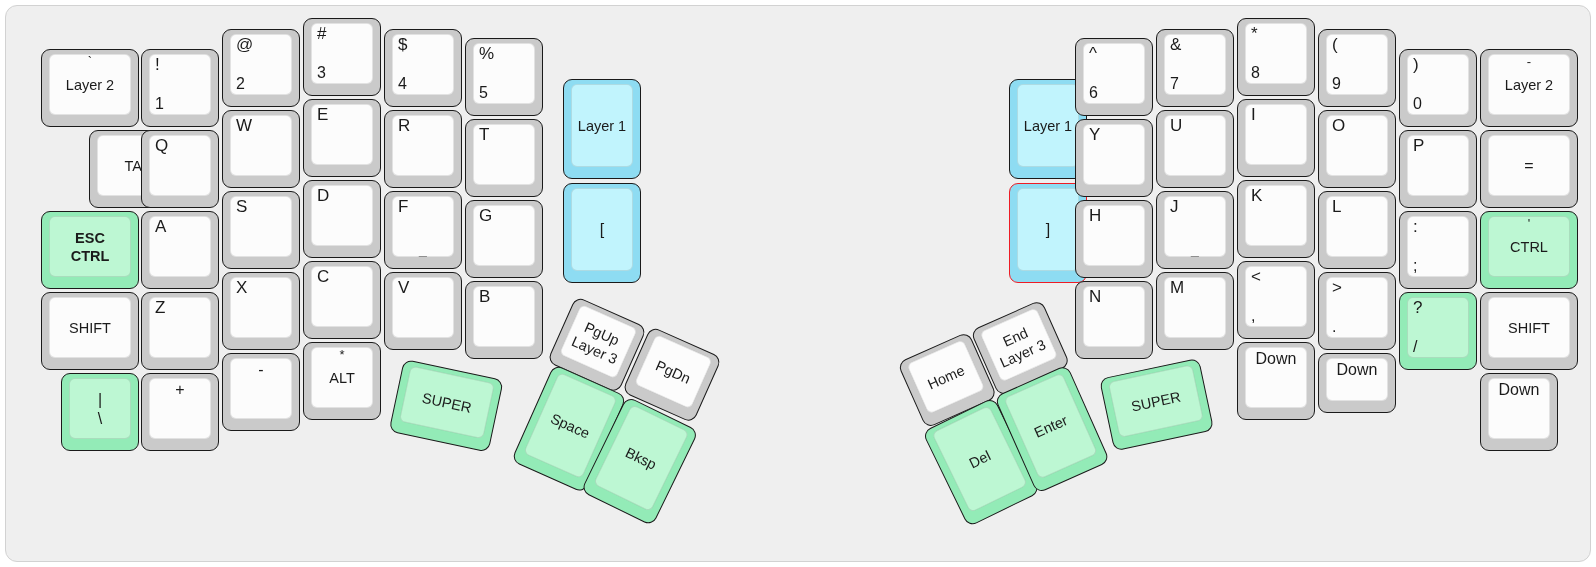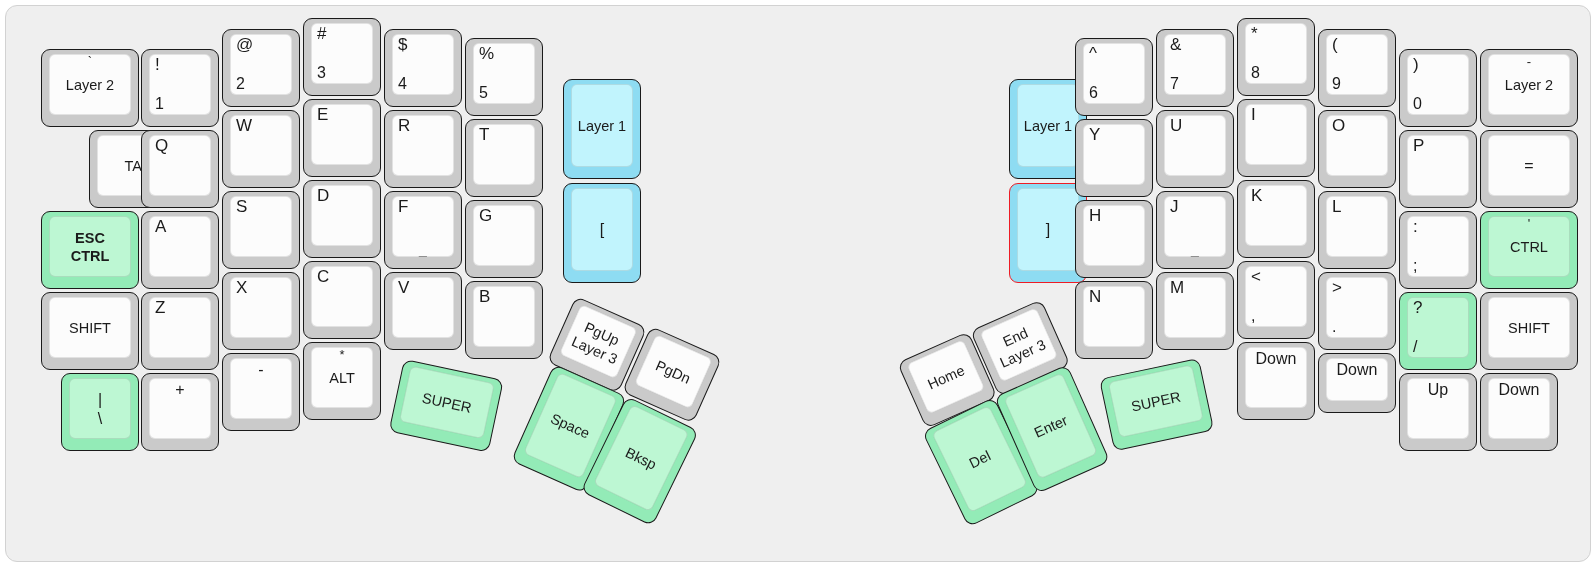--- a/index.html
+++ b/index.html
@@ -373,25 +373,20 @@
           <div class="leg-tl">:</div>
           <div class="leg-bl">;</div>
         </div>
       </div>
       <div class="key green" style="left: 1393px; top: 286px; width: 78px; height: 78px;">
         <div class="cap">
           <div class="leg-tl">?</div>
           <div class="leg-bl">/</div>
         </div>
       </div>
-      <div class="key gray" style="left: 1393px; top: 367px; width: 78px; height: 78px;">
-        <div class="cap">
-          <div class="leg-topc">Up</div>
-        </div>
-      </div>
       <div class="key gray" style="left: 1474px; top: 43px; width: 98px; height: 78px;">
         <div class="cap">
           <div class="leg-tc">-</div>
           <div class="leg-center">
             <span>Layer 2</span>
           </div>
         </div>
       </div>
       <div class="key gray" style="left: 1474px; top: 124px; width: 98px; height: 78px;">
         <div class="cap">

